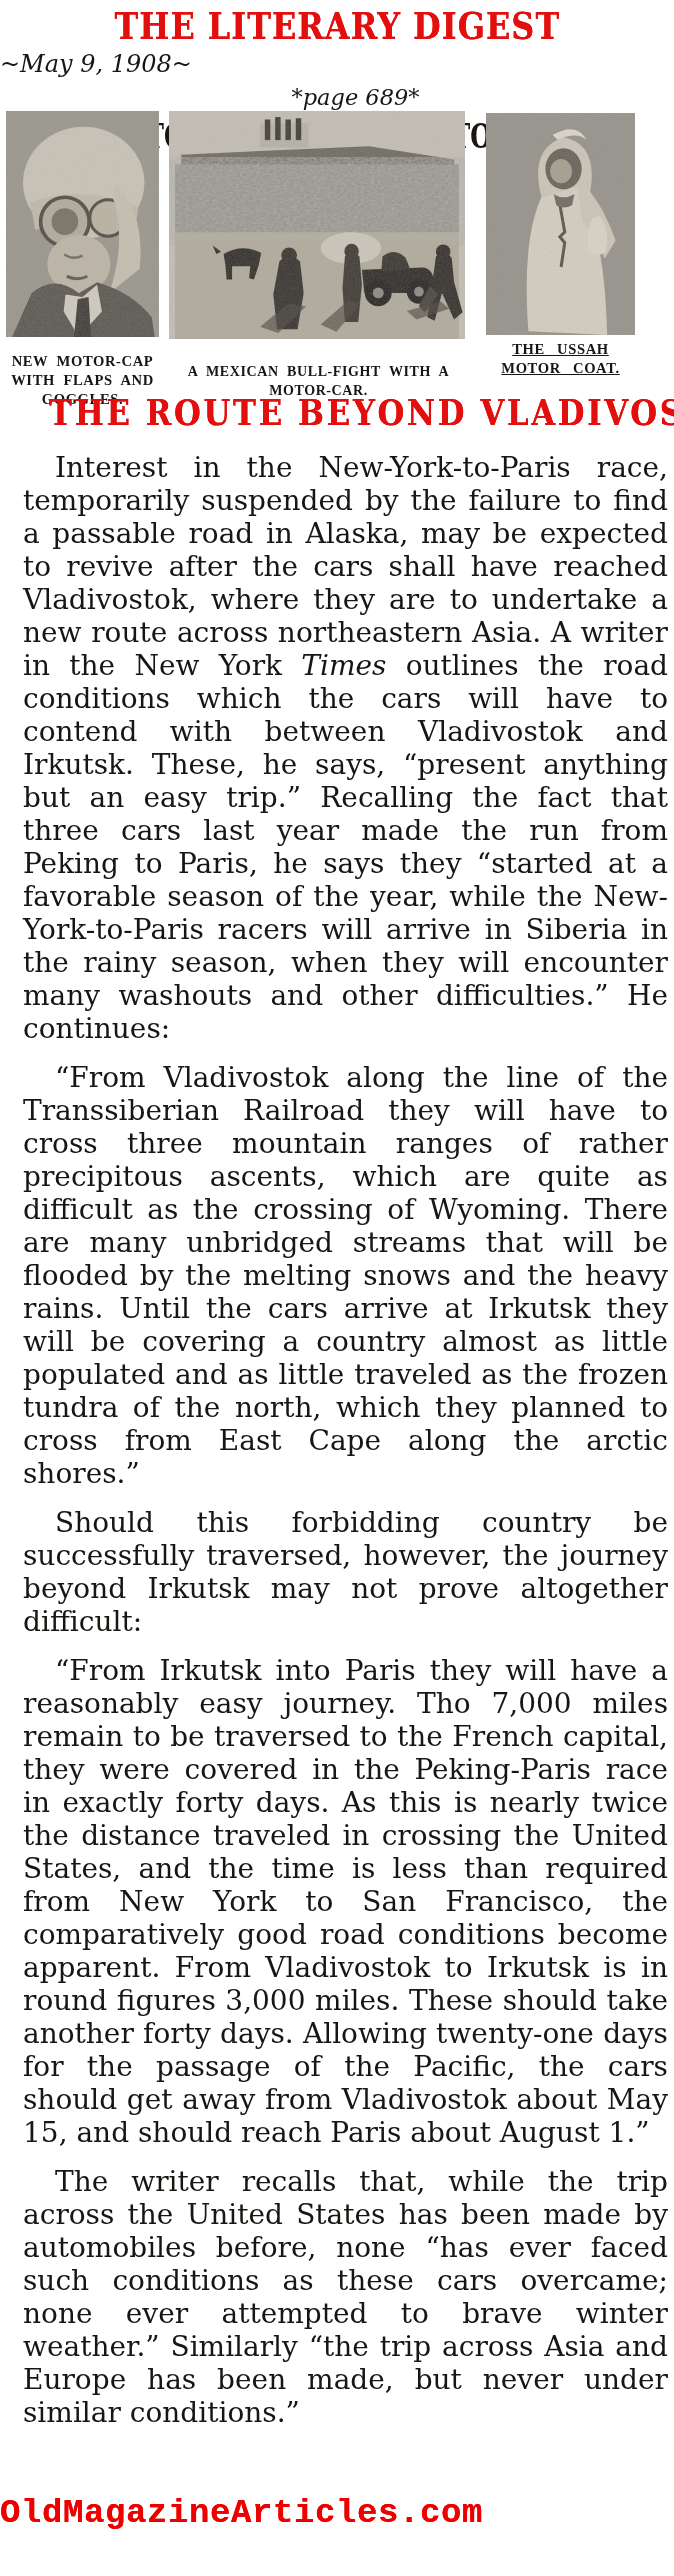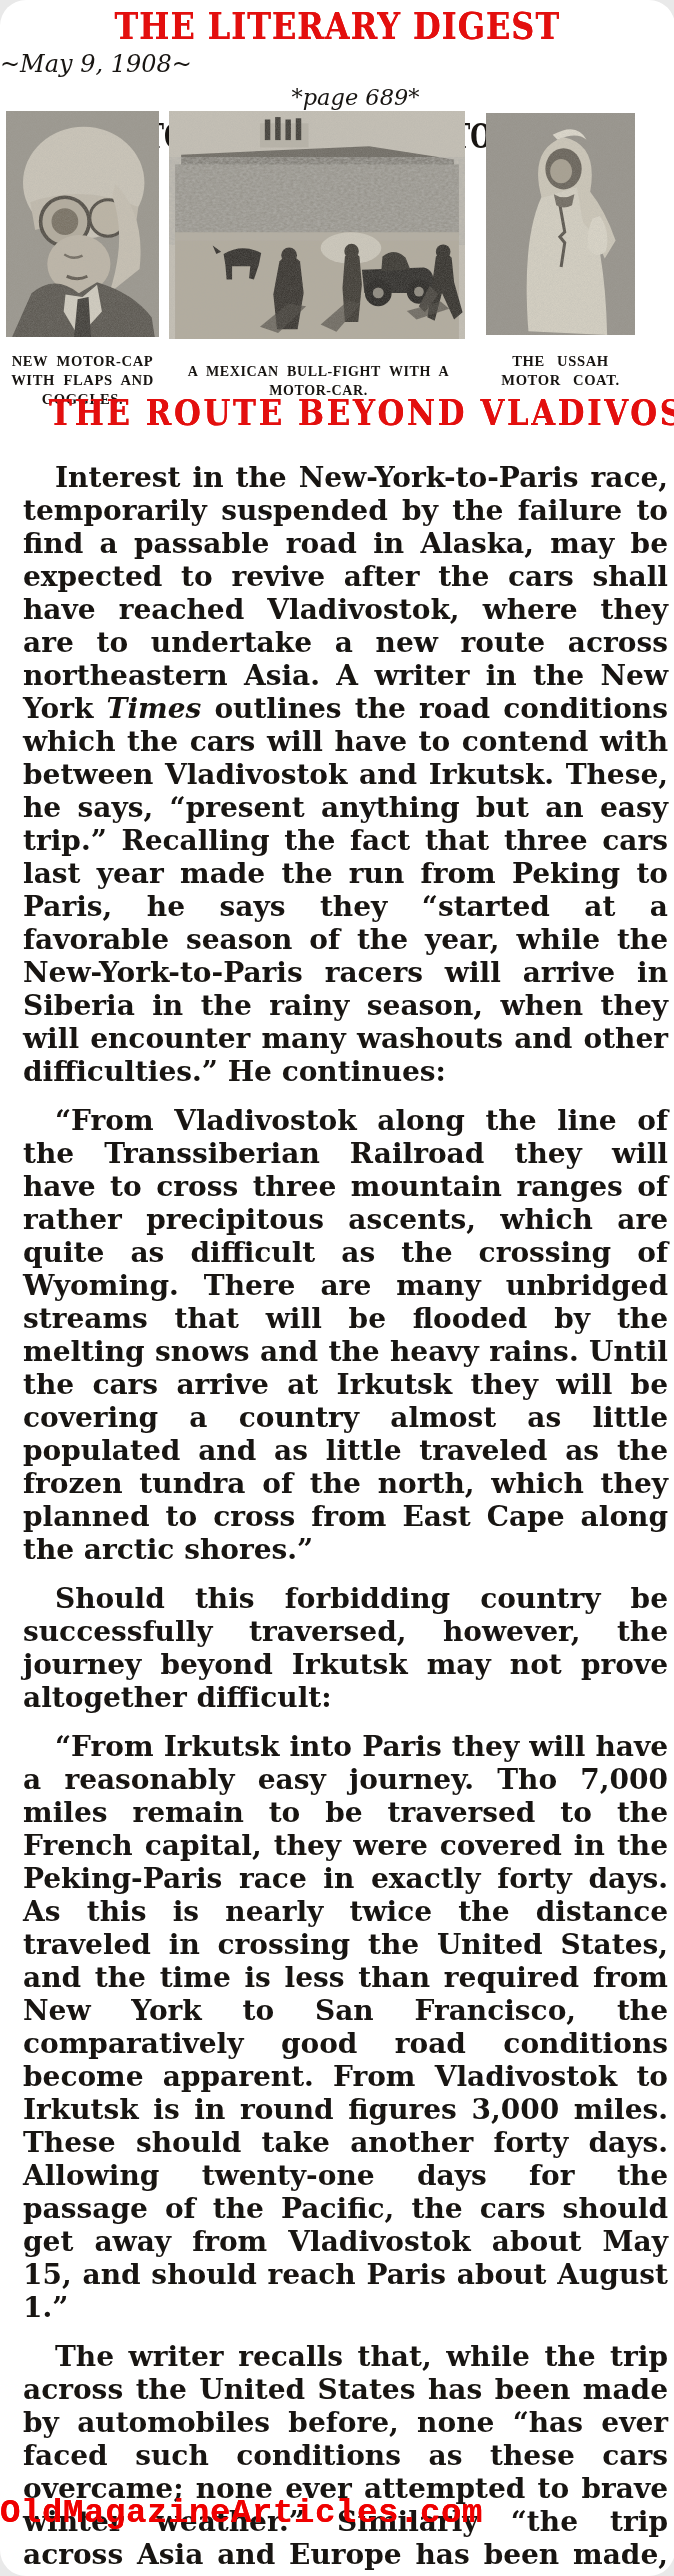--- a/index.html
+++ b/index.html
@@ -1,19 +1,19 @@
 <!DOCTYPE html>
 <html style="--accent: #e30f0e; --footer-red: #ef0000;font-size:9.7px"><head>
 <meta charset="utf-8">
 <style>
   html,body{margin:0;padding:0;background:#e9e9e9;}
   .page{
     position:relative;width:675px;height:2576px;margin:0 auto;
     background:#ffffff;overflow:hidden;
-    font-family:"DejaVu Serif","Liberation Serif",serif;color:#181512;border-radius:26px;
+    font-family:"DejaVu Serif","Liberation Serif",serif;color:#181512;
   }
   
   .masthead{
     position:absolute;top:6px;left:0;width:100%;text-align:center;
     color:var(--accent,#e30f0e);font-weight:bold;font-size:38px;line-height:40px;
     letter-spacing:1.2px;text-shadow:0 0 0.6px currentColor;
   }
   .masthead>span{display:inline-block;transform:scaleX(.84);}
   .dateline{position:absolute;top:51px;left:0;width:100%;
     font-style:italic;font-size:24px;line-height:27px;}
@@ -28,33 +28,33 @@
   .photo-left{left:6px;top:111px;width:153px;height:226px;}
   .photo-middle{left:169px;top:111px;width:296px;height:228px;}
   .photo-right{left:486px;top:113px;width:149px;height:222px;}
   .caption{
     position:absolute;text-align:center;
     font-family:"Liberation Serif","DejaVu Serif",serif;
     font-weight:bold;font-size:14.6px;line-height:19px;letter-spacing:0.6px;word-spacing:4.3px;
   }
   .caption-left{left:0px;top:352px;width:165px;}
   .caption-middle{left:162px;top:362px;width:313px;font-size:14px;}
-  .caption-right{left:483px;top:352px;width:155px;word-spacing:8px;}
+  .caption-right{left:483px;top:340px;width:155px;word-spacing:8px;text-decoration:underline;}
   
   .headline{
     position:absolute;top:395px;left:0;width:100%;text-align:center;
     color:var(--accent,#e30f0e);font-weight:bold;font-size:35px;line-height:36px;
     white-space:nowrap;text-shadow:0 0 0.6px currentColor;
   }
   .headline>span{display:inline-block;transform:scaleX(.88);letter-spacing:3px;}
   .article-body{
     position:absolute;top:451px;left:23px;width:645px;
     font-size:28px;line-height:33px;text-align:justify;
   }
-  .article-body p{margin:10px 0 16px;text-indent:32px;font-weight:bold;}
+  .article-body p{margin:0 0 16px;text-indent:32px;}
   .article-body em{font-style:italic;}
   
   .footer{
     position:absolute;top:2494px;left:0;width:100%;text-align:left;
     font-family:"Liberation Mono","DejaVu Sans Mono",monospace;
     font-weight:bold;font-size:34px;line-height:38px;color:var(--footer-red,#ef0000);
     letter-spacing:0.6px;text-shadow:0 0 0.6px currentColor;
   }
 </style>
 </head>

